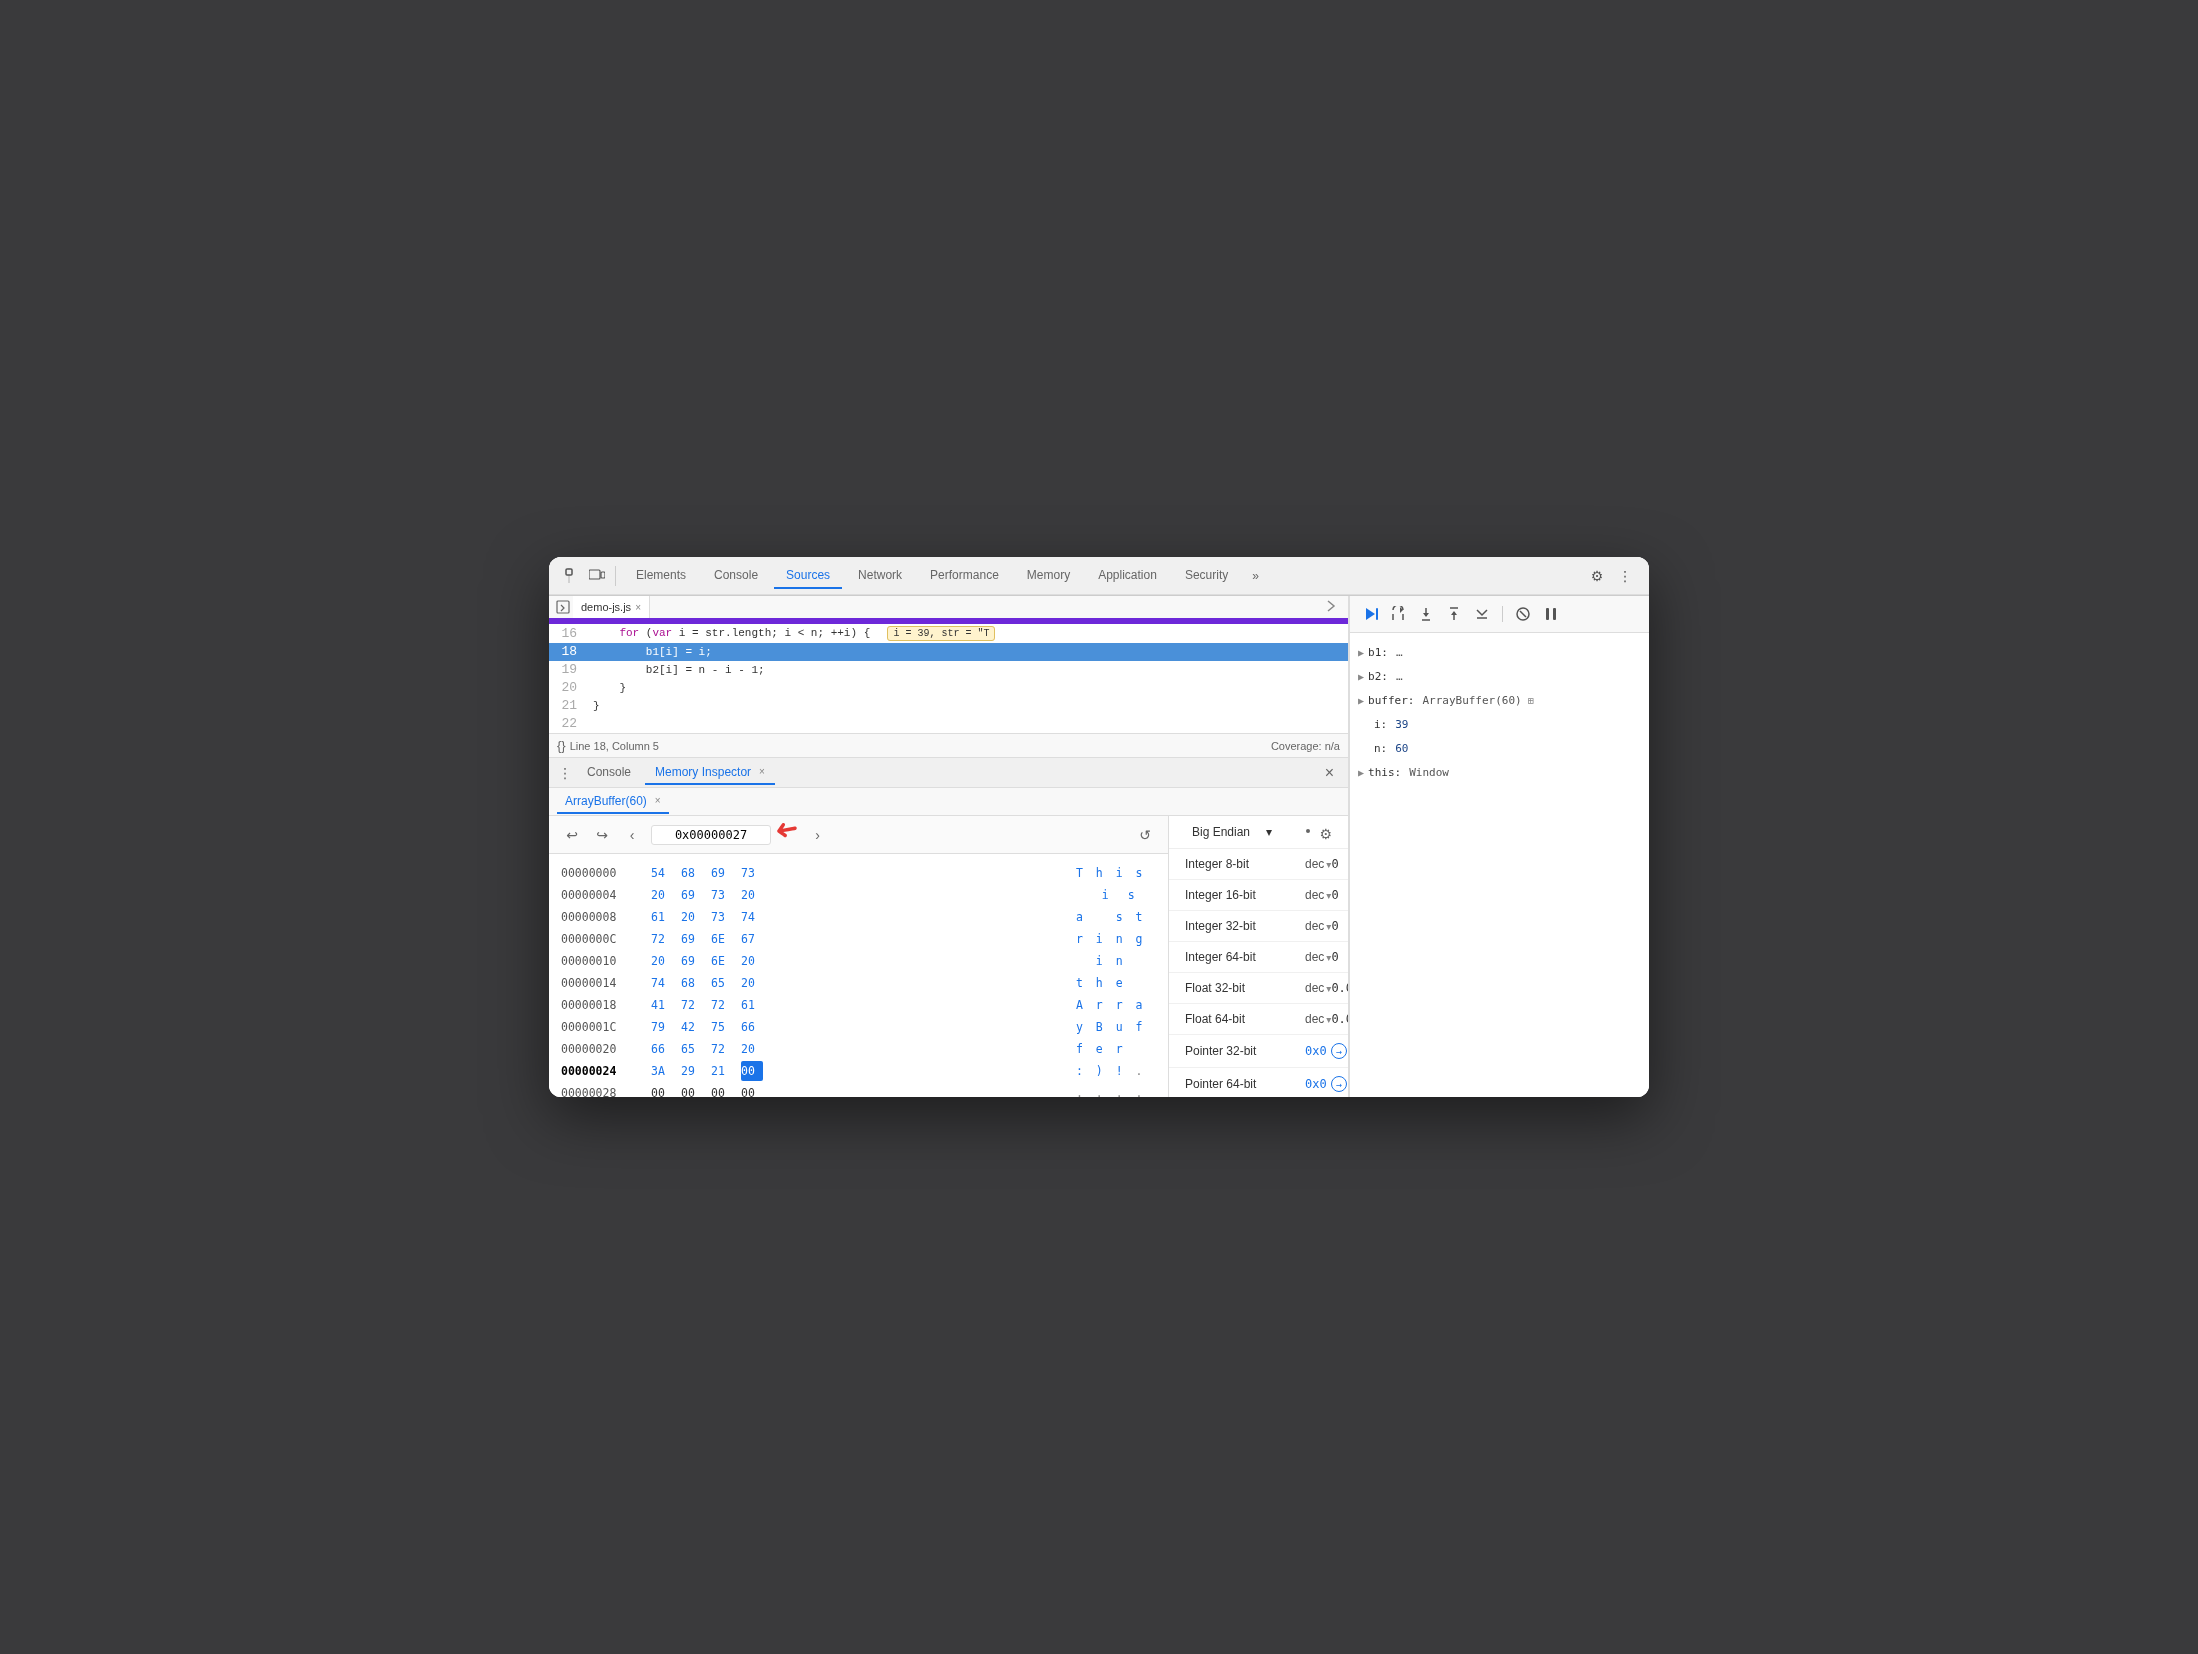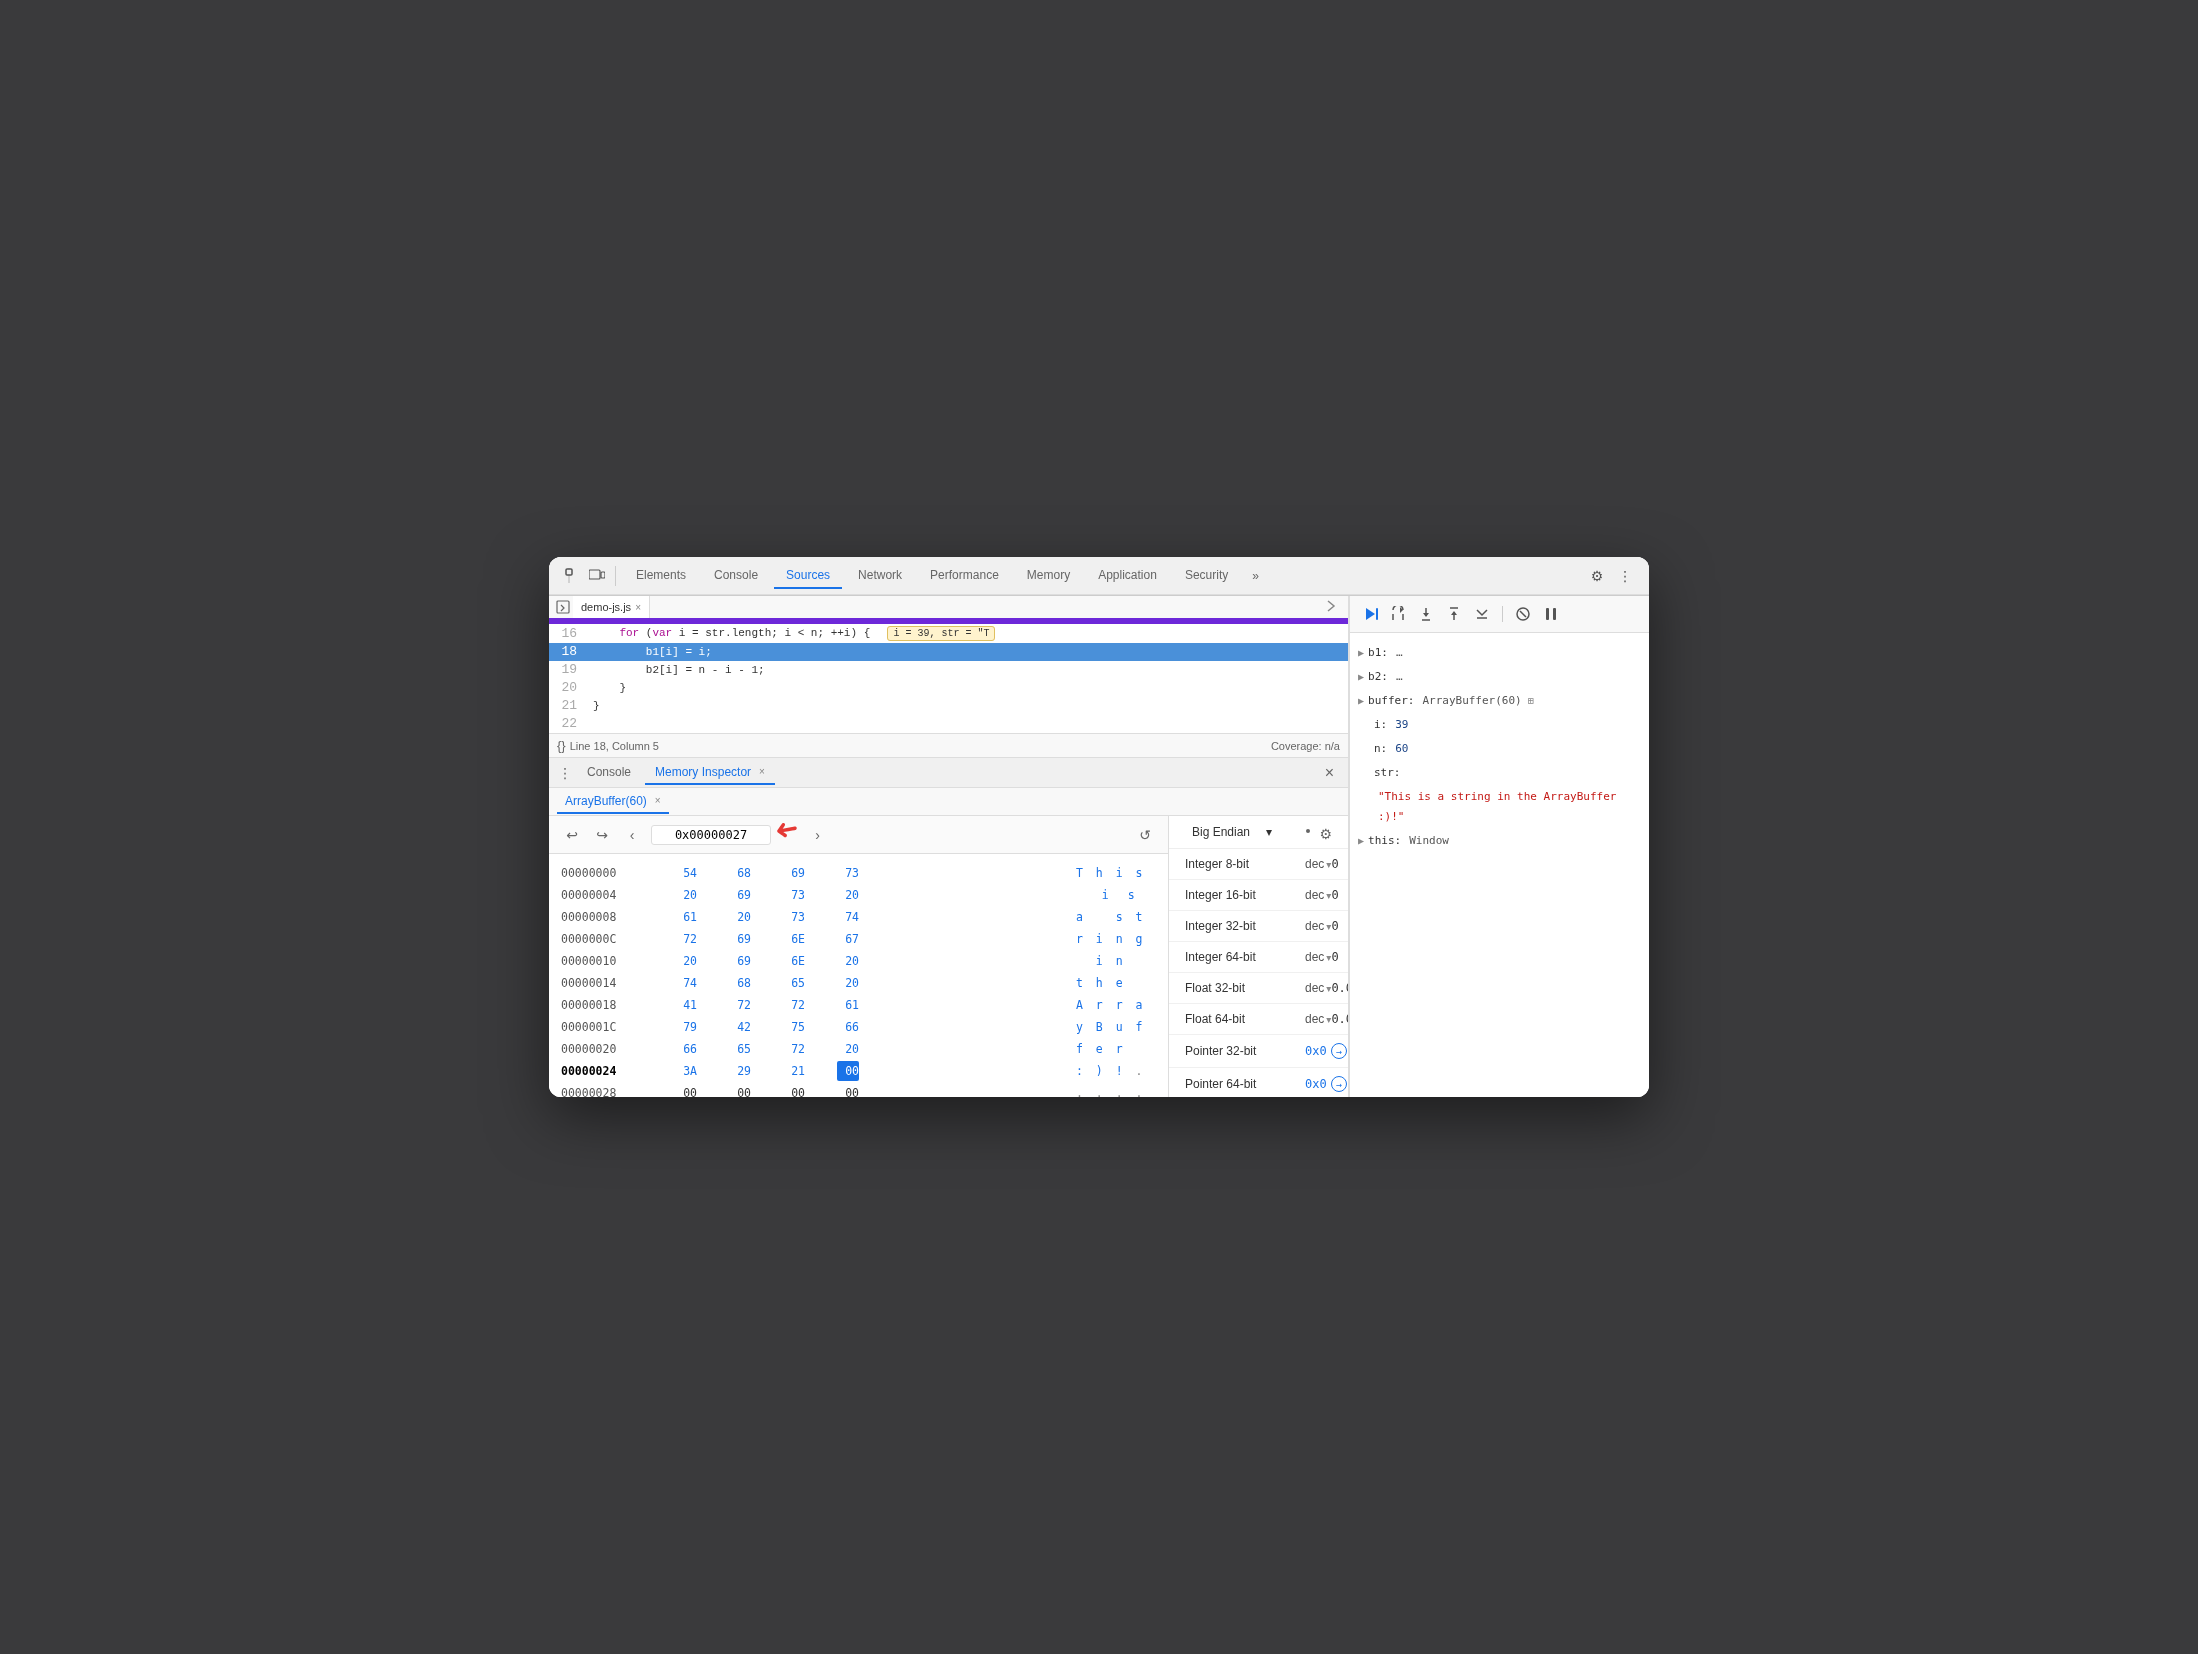--- a/index.html
+++ b/index.html
@@ -368,24 +368,23 @@
       flex-shrink: 0;
     }
     .hex-addr.bold { font-weight: bold; color: #000; }
     .hex-bytes {
       display: flex;
       gap: 8px;
       flex: 1;
     }
     .hex-byte {
       width: 22px;
-      text-align: right;
+      text-align: left;
       color: #1a73e8;
       cursor: pointer;
-      margin-left: 24px;
     }
     .hex-byte.selected-byte {
       background: #1a73e8;
       color: #fff;
       border-radius: 2px;
     }
     .hex-byte.normal { color: #333; }
     .hex-ascii {
       width: 80px;
       color: #1a73e8;
@@ -963,24 +962,20 @@
           <div class="scope-item scope-indent">
             <span class="scope-key">i:</span>
             <span class="scope-val scope-val-num">39</span>
           </div>
 
           <div class="scope-item scope-indent">
             <span class="scope-key">n:</span>
             <span class="scope-val scope-val-num">60</span>
           </div>
 
-          <div class="scope-item scope-indent" style="flex-wrap:wrap;">
-            <span class="scope-key">str:</span>
-            <span class="scope-val scope-val-str">"This is a string in the ArrayBuffer :)!"</span>
-          </div>
 
           <div class="scope-item">
             <span class="scope-arrow">▶</span>
             <span class="scope-key">this:</span>
             <span class="scope-val">Window</span>
           </div>
         </div>
       </div>
 
     </div>

